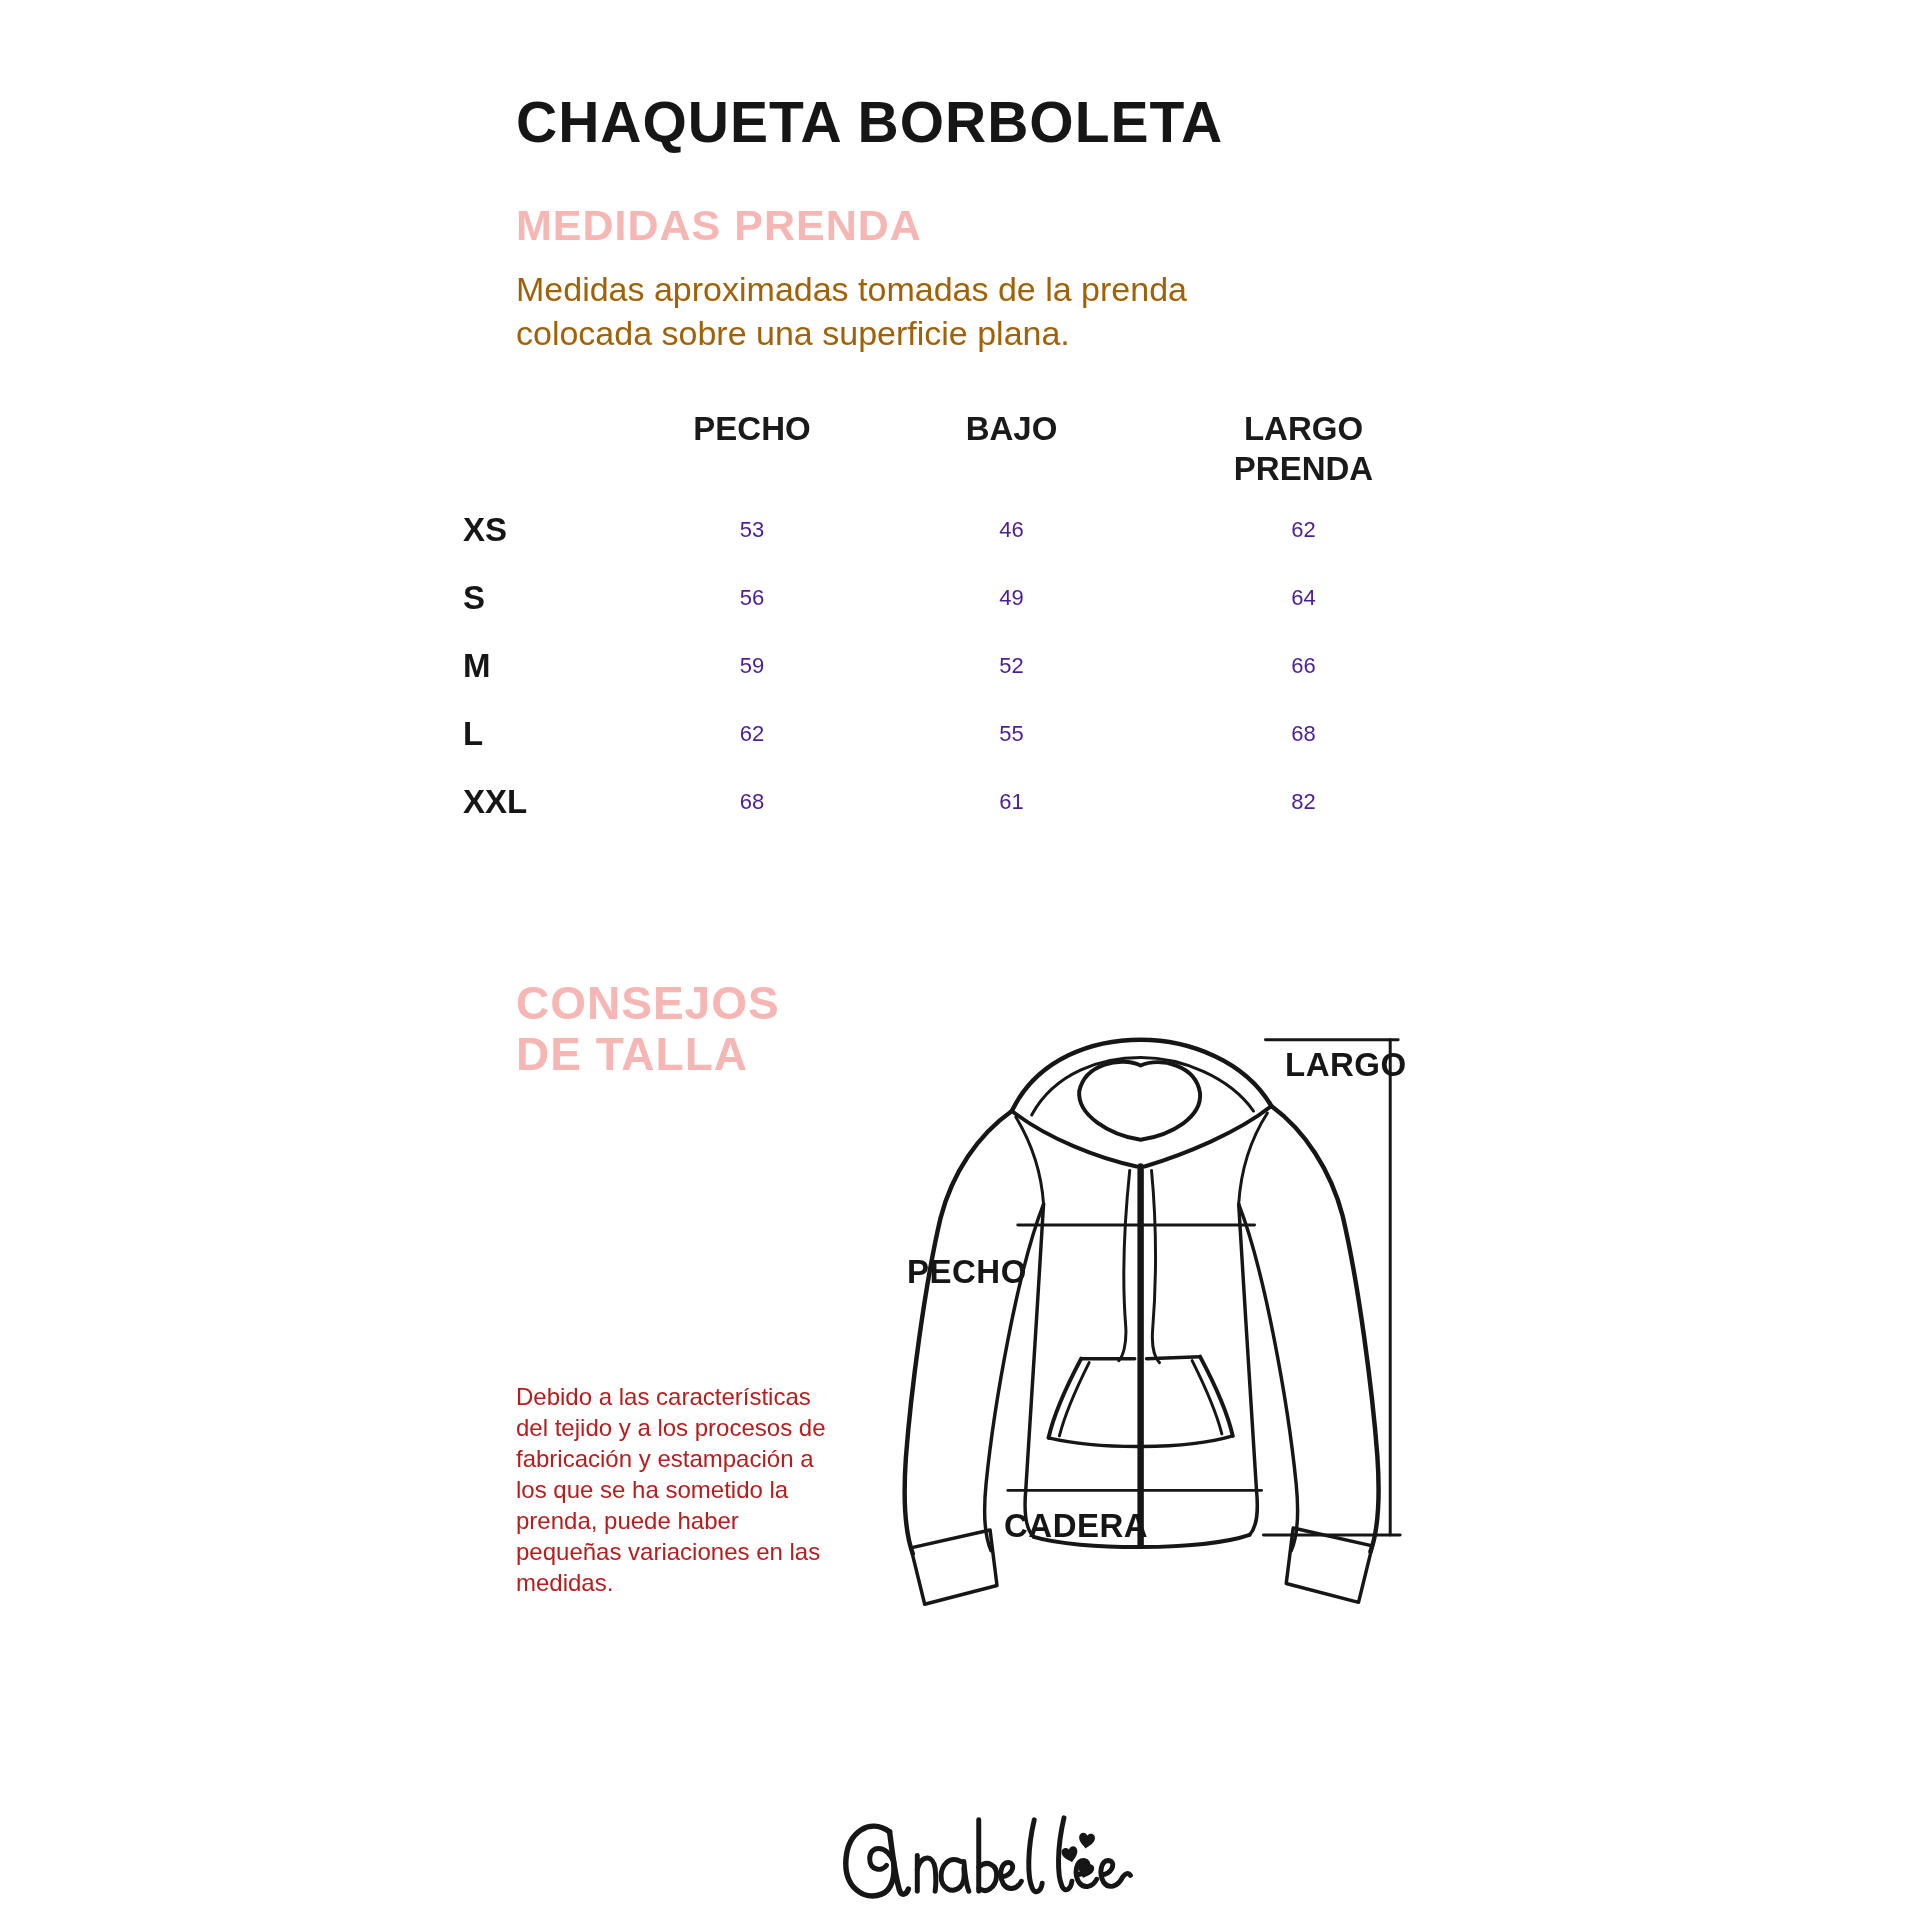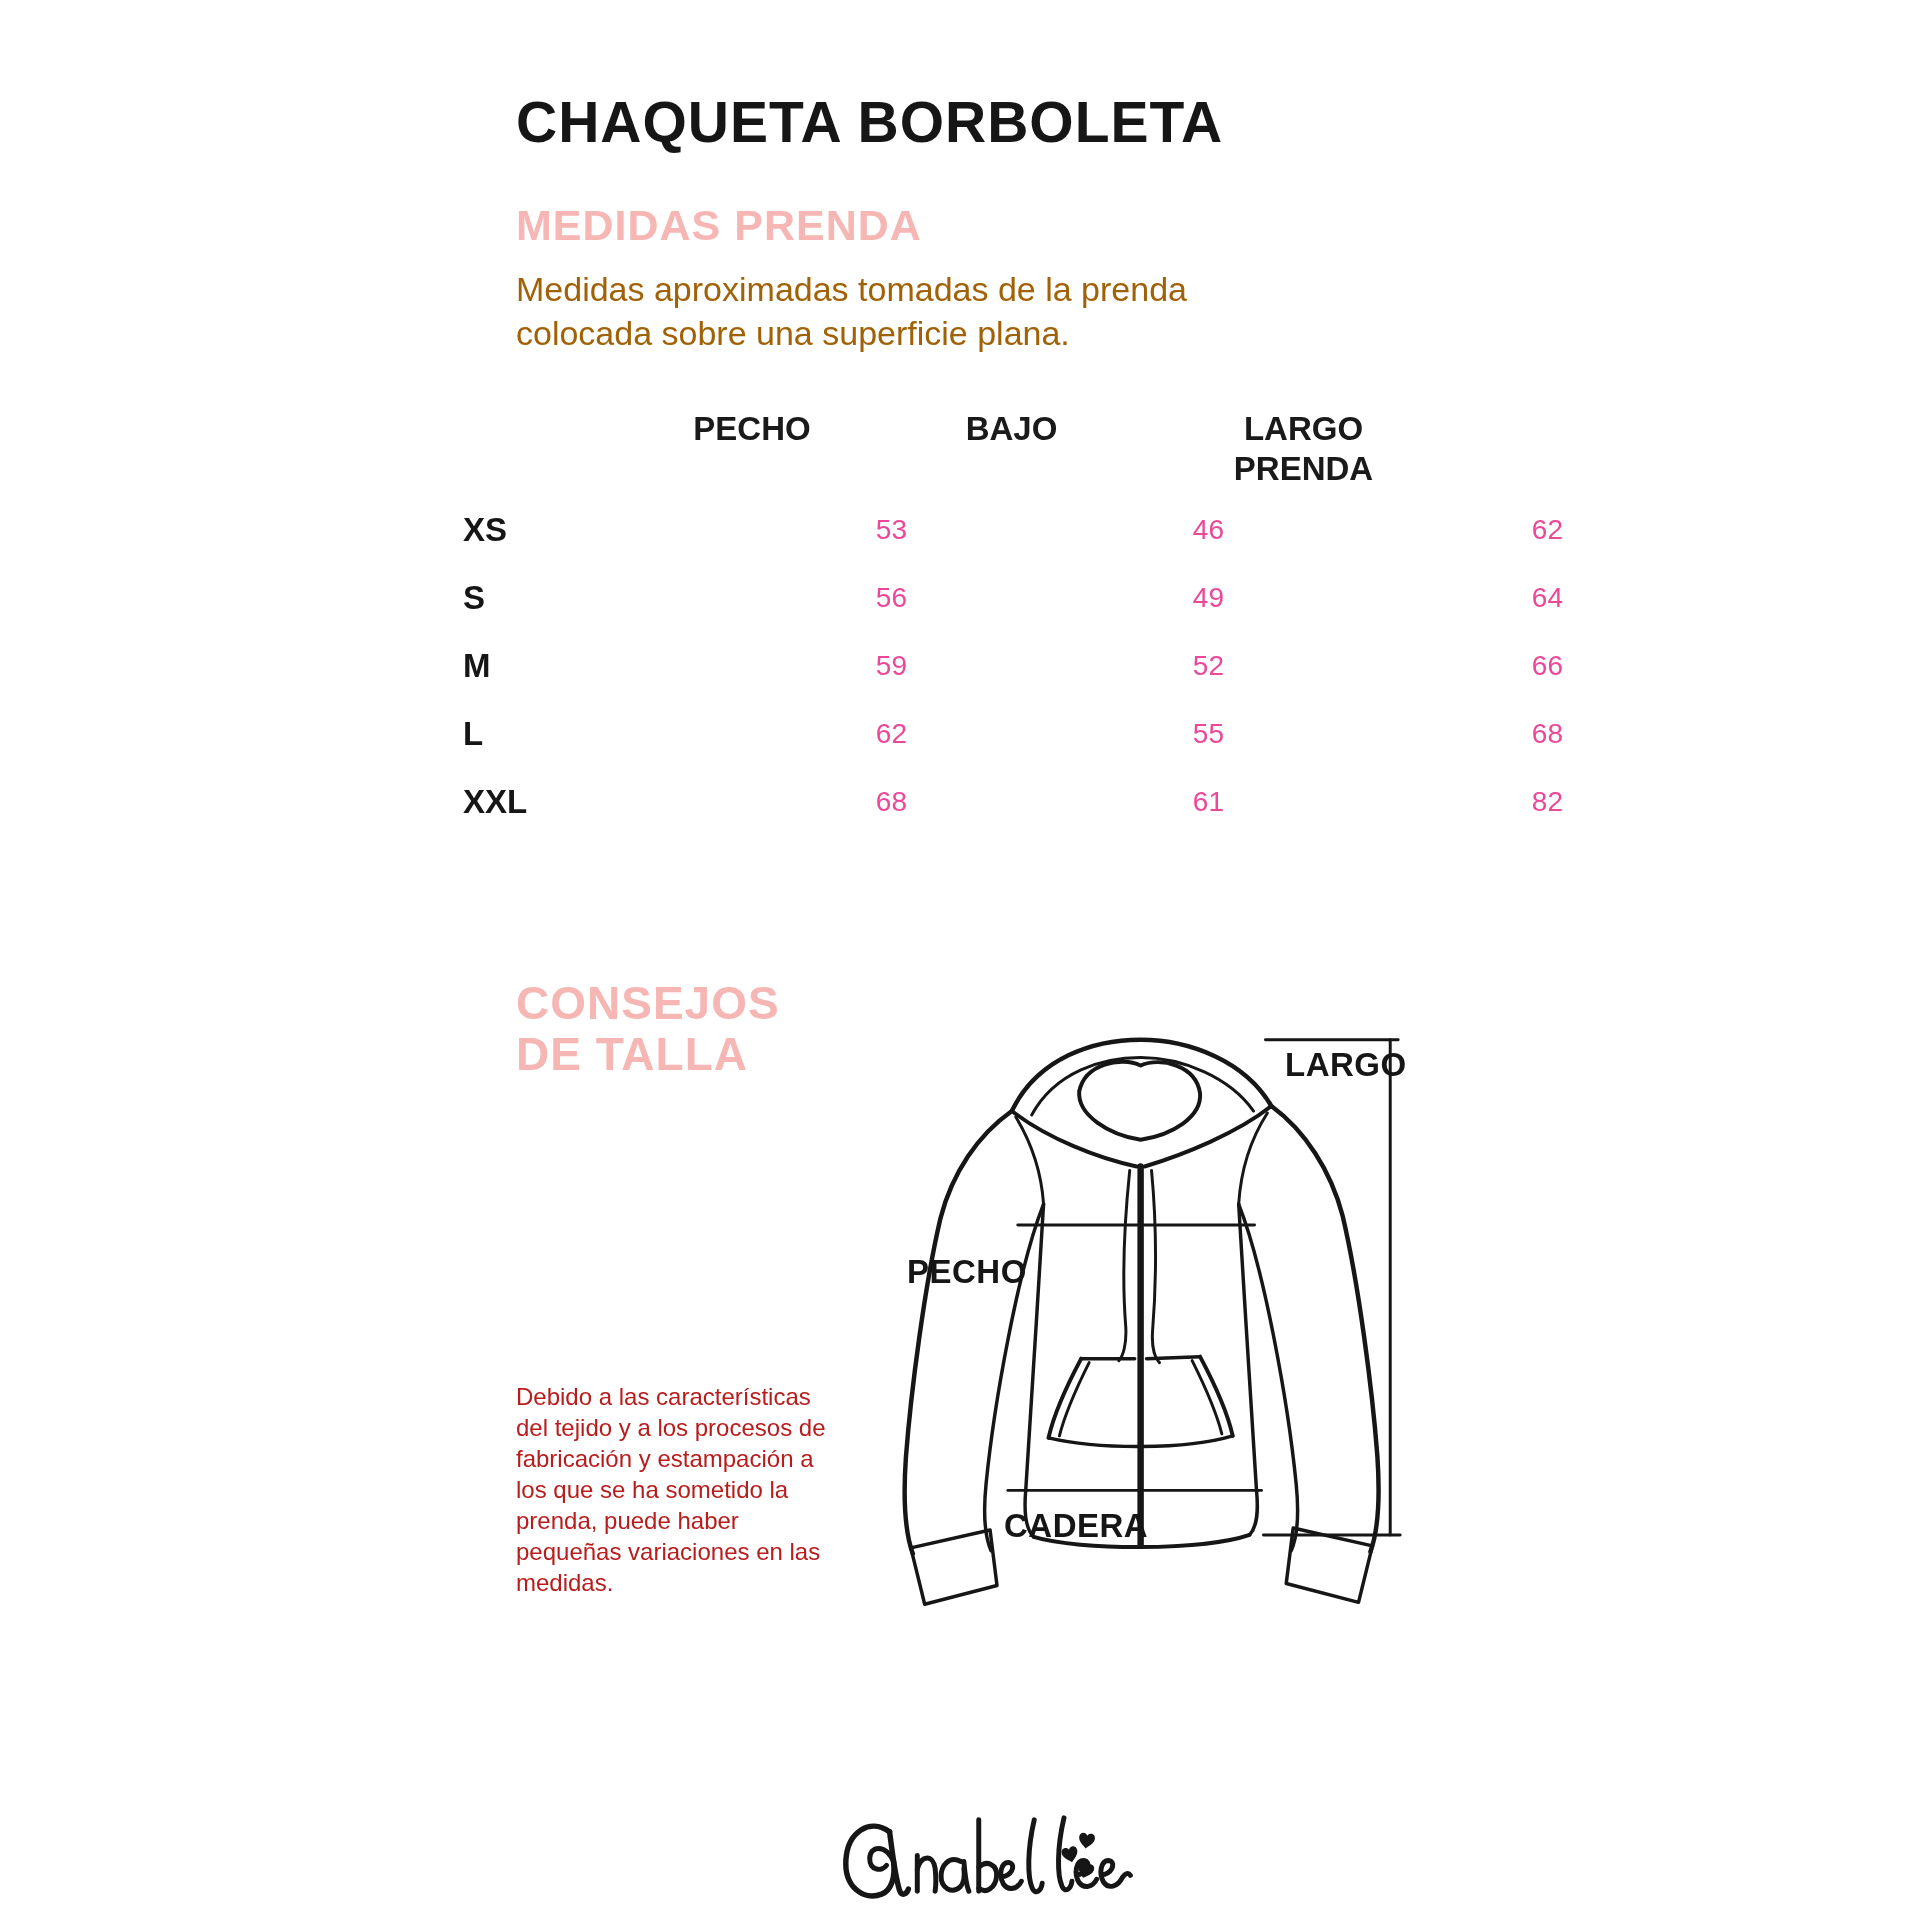--- a/index.html
+++ b/index.html
@@ -9,23 +9,23 @@
   .pre{white-space:pre-line;}
   .page-title{left:516px;top:89px;font-size:57px;font-weight:700;letter-spacing:1px;color:#161616;}
   .section-heading{font-size:43px;font-weight:700;letter-spacing:1px;color:var(--pink,#F6B6B4);}
   .medidas-heading{left:516px;top:201px;}
   .medidas-desc{left:516px;top:267px;font-size:34px;line-height:44px;color:#a16207;}
   .size-table{left:463px;top:409px;width:992px;}
   .thead,.trow{display:grid;grid-template-columns:170px 238px 281px 303px;}
   .thead{align-items:start;height:87px;}
   .hcell{font-size:33px;font-weight:700;color:#1a1a1a;text-align:center;line-height:40px;}
   .hcell .wrapbox{display:inline-block;max-width:168px;}
-  .trow{height:68px;align-items:center;gap:36px;}
+  .trow{height:68px;align-items:center;}
   .scell{font-size:33px;font-weight:700;color:#161616;text-align:left;}
-  .vcell{font-size:28px;font-weight:400;color:#ec4899;text-align:right;}
+  .vcell{font-size:22px;font-weight:400;color:#4c1d95;text-align:center;}
   .consejos-heading{left:516px;top:978px;font-size:46px;line-height:51px;}
   .consejos-body{left:516px;top:1084px;font-size:36px;line-height:44px;color:#3f3f3f;}
   .disclaimer{left:516px;top:1381px;font-size:24px;line-height:31px;color:#b91c1c;}
   .diagram-label{font-size:33px;font-weight:700;color:#161616;letter-spacing:0.5px;margin-top:48px;}
   .label-largo{left:1285px;top:998px;width:115px;text-align:center;}
   .label-pecho{left:907px;top:1205px;}
   .label-cadera{left:1004px;top:1459px;}
   .jacket-svg{left:891px;top:1010px;}
   .signature-svg{left:838px;top:1778px;}
   svg path{fill:none;stroke:#161616;stroke-linecap:round;stroke-linejoin:round;}

